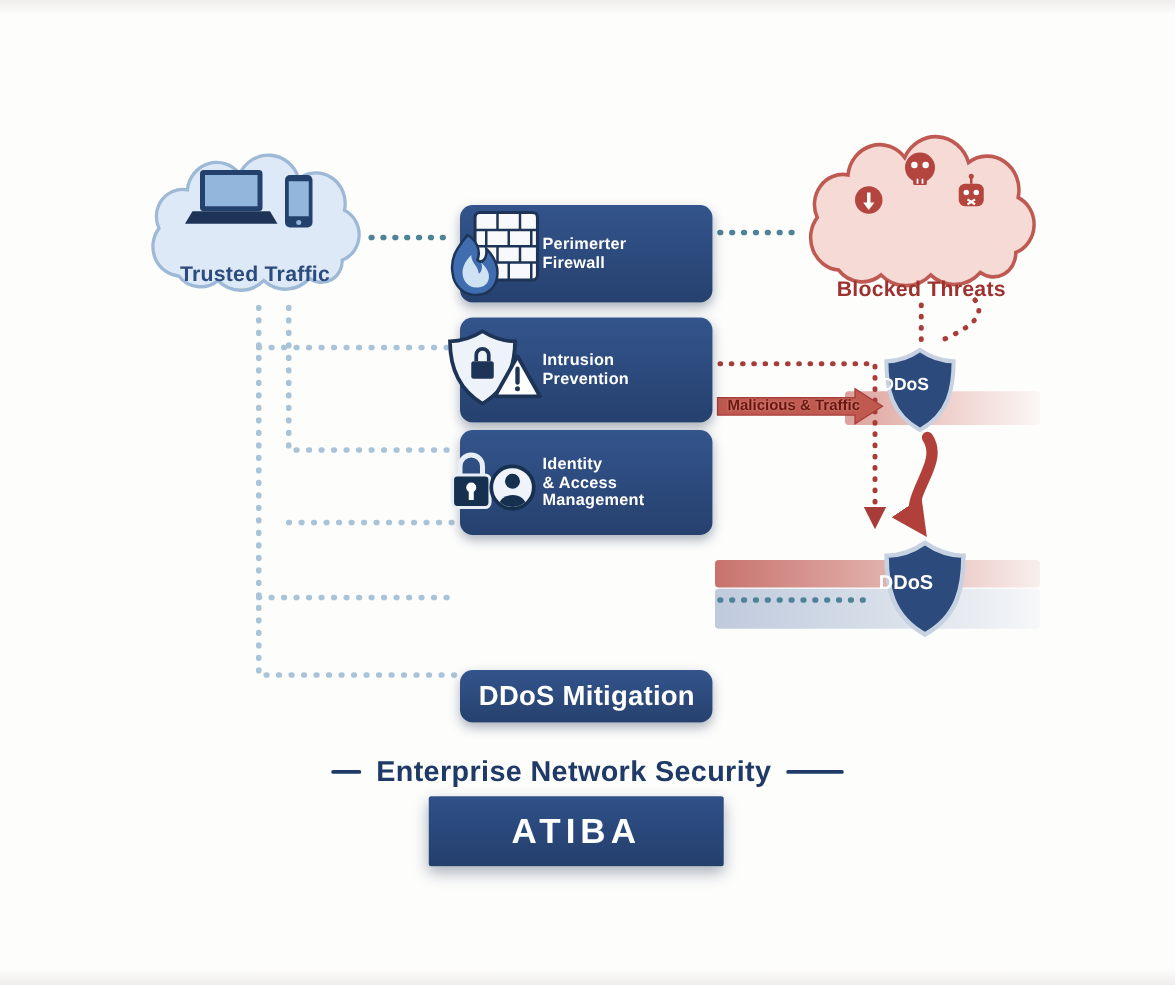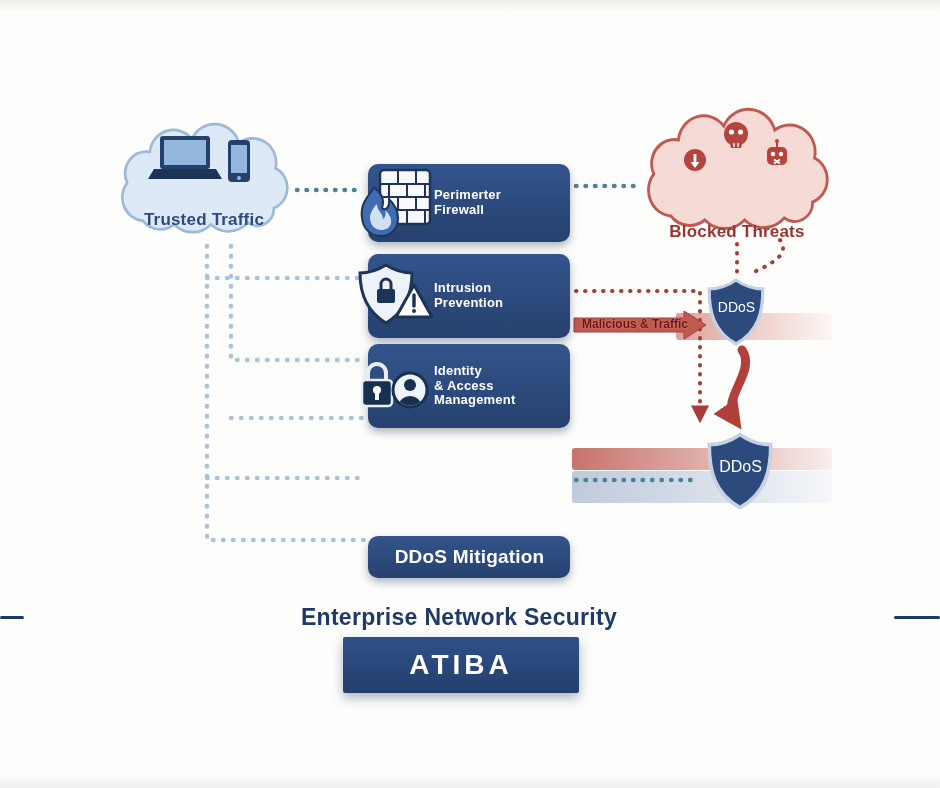--- a/index.html
+++ b/index.html
@@ -31,43 +31,43 @@
   .cloud-trusted .cloud-label { bottom:18px; color:#2b4a7d; }
   .cloud-blocked { left:633px; top:96px; width:208px; height:150px; }
   .cloud-blocked .cloud-label { bottom:4px; color:#9c3330; }
 
   .layer { position:absolute; left:368px; width:202px; z-index:3;
     background:linear-gradient(180deg,#33548c,#26416e);
     border-radius:10px; box-shadow:0 4px 9px rgba(20,40,70,.35);
     display:flex; align-items:center; }
   .layer-label { color:#ffffff; font-weight:700; font-size:13px; line-height:1.14;
     white-space:pre-line; letter-spacing:.2px; padding-left:66px; }
-  .layer.no-icon .layer-label { padding-left:1px; width:100%; text-align:center; font-size:19px; }
+  .layer.no-icon .layer-label { padding-left:1px; width:100%; text-align:center; font-size:22px; }
   .layer-icon { position:absolute; left:-14px; top:50%; transform:translateY(-50%); }
 
   .layer-1 { top:164px; height:78px; }
   .layer-2 { top:254px; height:84px; }
   .layer-3 { top:344px; height:84px; }
   .layer-4 { top:438px; height:85px; }
   .layer-5 { top:536px; height:42px; }
 
   .shield { position:absolute; z-index:3; }
   .shield svg { position:absolute; left:0; top:0; width:100%; height:100%; }
-  .shield-label { position:absolute; left:1px; right:0; text-align:center; color:#fff; font-weight:400; }
+  .shield-label { position:absolute; left:1px; right:0; color:#fff; font-weight:700; }
   .shield-top { left:704px; top:276px; width:64px; height:72px; }
   .shield-top .shield-label { top:23px; font-size:14px; }
   .shield-bottom { left:702px; top:430px; width:76px; height:82px; }
   .shield-bottom .shield-label { top:28px; font-size:16px; }
 
   .arrow-label { position:absolute; left:566px; top:317px; width:138px; z-index:4;
     text-align:center; font-size:12px; font-weight:700; color:#6a150f;
     text-shadow:0 0 2px rgba(255,225,215,.45); }
 
   .tagline-row { position:absolute; top:604px; left:0; width:100%; z-index:3;
-    display:flex; align-items:center; justify-content:space-between; gap:12px; }
+    display:flex; align-items:center; justify-content:center; gap:12px; }
   .tagline-rule { height:3px; background:#1f3a66; border-radius:2px; }
   .tagline { color:#1f3a66; font-weight:700; font-size:23px; letter-spacing:.3px; }
 
   .brand-banner { position:absolute; left:343px; top:637px; width:236px; height:56px; z-index:3;
     background:linear-gradient(180deg,#2f5088,#243f6c); color:#fff;
     display:flex; align-items:center; justify-content:center;
     font-weight:700; font-size:28px; letter-spacing:4px;
     box-shadow:0 5px 12px rgba(20,40,70,.35); border-radius:2px; }
 </style>
 </head>

